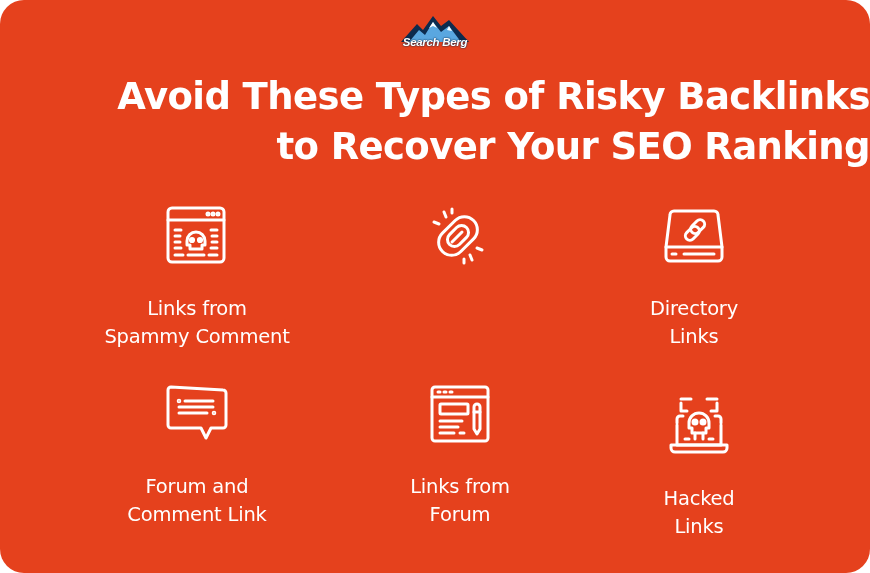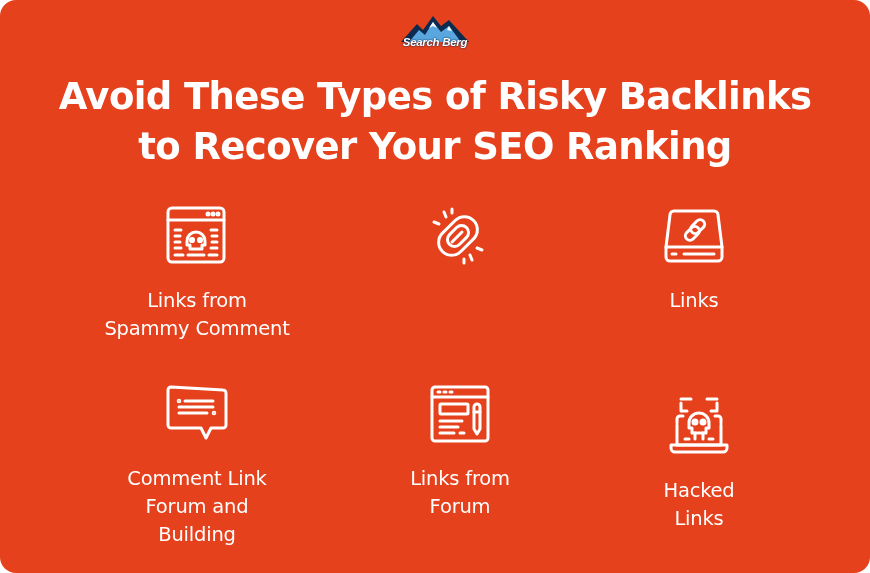--- a/index.html
+++ b/index.html
@@ -1,36 +1,36 @@
 <!DOCTYPE html>
 <html><head>
 <meta charset="utf-8">
 <style>
   html, body { margin: 0; padding: 0; background: #ffffff; }
   body { width: 870px; height: 573px; overflow: hidden; }
   .card {
     position: absolute; left: 0; top: 0; width: 870px; height: 573px;
-    background: #e5411d; border-radius: 16px; overflow: hidden;
+    background: #e5411d; border-radius: 24px; overflow: hidden;
     font-family: "DejaVu Sans", "Liberation Sans", sans-serif; color: #fff;
   }
   .logo { position: absolute; left: 395px; top: 14px; width: 80px; height: 40px; }
   .logo-text {
     position: absolute; left: 0; top: 22px; width: 80px; text-align: center;
     font-family: "Liberation Sans", sans-serif; font-weight: bold; font-style: italic;
     font-size: 11.5px; color: #fff; letter-spacing: -0.3px;
     text-shadow: 0 0 2px #0b2a4a, 0 0 1px #0b2a4a;
   }
   .title {
-    position: absolute; left: 0; top: 72px; width: 870px; text-align: center;
+    position: absolute; left: 0; top: 72px; width: 870px; text-align: right;
     font-weight: bold; font-size: 37px; line-height: 50px; letter-spacing: -0.6px;
   }
   .item { position: absolute; width: 260px; text-align: center; }
   .item .icon { display: block; margin: 0 auto; width: 64px; height: 64px; }
   .item .label {
-    display: block; font-size: 19.5px; line-height: 28px; margin-top: 18px;
+    display: block; font-size: 19.5px; line-height: 28px; margin-top: 26px;
     font-family: "DejaVu Sans", sans-serif; letter-spacing: -0.2px;
   }
   .label span { display: block; }
   svg { overflow: visible; }
 </style>
 </head>
 <body>
 
 <div class="card">
 
@@ -94,37 +94,37 @@
   <div class="item" style="left:564px; top:205px;">
     <svg class="icon" viewBox="0 0 64 64" fill="none" stroke="#fff" stroke-width="3" stroke-linecap="round" stroke-linejoin="round">
       <path d="M12 6 h40 a4 4 0 0 1 4 4 l4 32 v10 a4 4 0 0 1 -4 4 h-48 a4 4 0 0 1 -4 -4 v-10 l4 -32 a4 4 0 0 1 4 -4 z"></path>
       <line x1="4" y1="42" x2="60" y2="42"></line>
       <line x1="10" y1="49" x2="14" y2="49"></line>
         <line x1="22" y1="49" x2="52" y2="49"></line>
       <rect x="22" y="24" width="16" height="9" rx="4.5" transform="rotate(-45 30 28)"></rect>
       <rect x="28" y="17" width="16" height="9" rx="4.5" transform="rotate(-45 36 22)"></rect>
     </svg>
     <span class="label">
+      <span>Directory</span>
       <span>Links</span>
     </span>
   </div>
 
   <div class="item" style="left:67px; top:383px;">
     <svg class="icon" viewBox="0 0 64 64" fill="none" stroke="#fff" stroke-width="3" stroke-linecap="round" stroke-linejoin="round">
       <path d="M6 4 l52 3 a3 3 0 0 1 3 3 v32 a3 3 0 0 1 -3 3 h-12 l-5 10 l-5 -10 h-30 a3 3 0 0 1 -3 -3 v-35 a3 3 0 0 1 3 -3 z"></path>
       <circle cx="14" cy="18" r="0.8" fill="#fff"></circle>
       <line x1="20" y1="18" x2="48" y2="18"></line>
       <line x1="14" y1="24" x2="48" y2="24"></line>
       <line x1="14" y1="30" x2="42" y2="30"></line>
       <circle cx="49" cy="30" r="0.8" fill="#fff"></circle>
     </svg>
     <span class="label">
+      <span>Forum and</span>
       <span>Comment Link</span>
-      <span>Forum and</span>
-      <span>Building</span>
     </span>
   </div>
 
   <div class="item" style="left:330px; top:383px;">
     <svg class="icon" viewBox="0 0 64 64" fill="none" stroke="#fff" stroke-width="3" stroke-linecap="round" stroke-linejoin="round">
       <rect x="4" y="4" width="56" height="54" rx="3"></rect>
       <line x1="4" y1="14" x2="60" y2="14"></line>
       <line x1="10" y1="9" x2="12" y2="9"></line>
         <line x1="16" y1="9" x2="18" y2="9"></line>
         <line x1="22" y1="9" x2="24" y2="9"></line>

